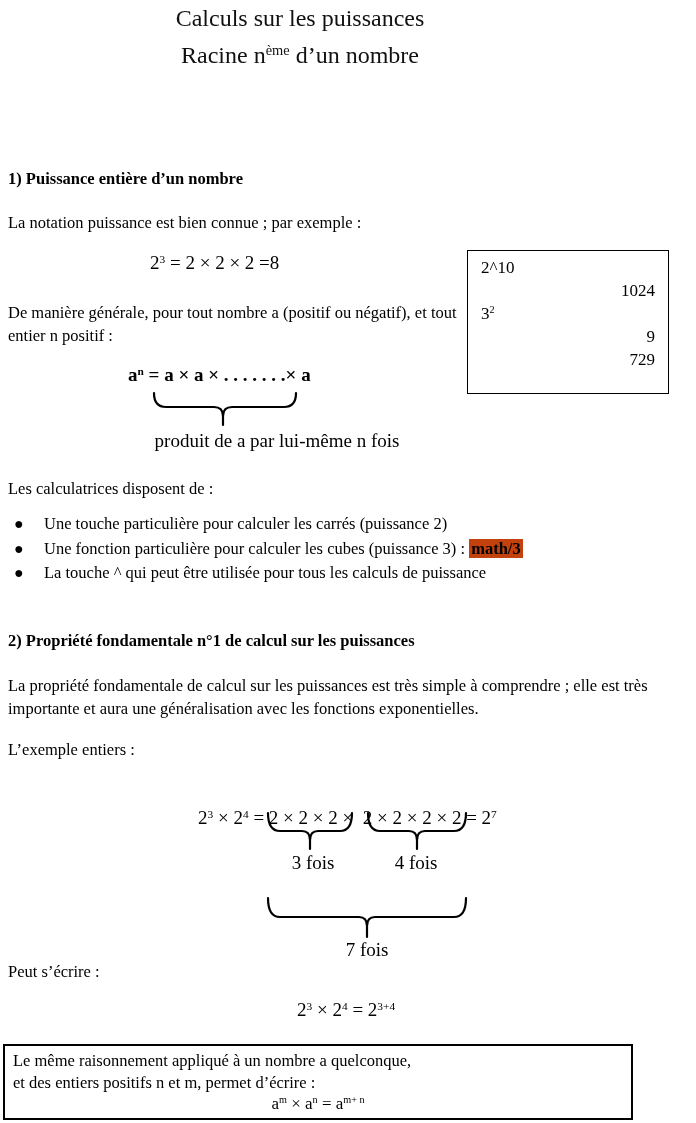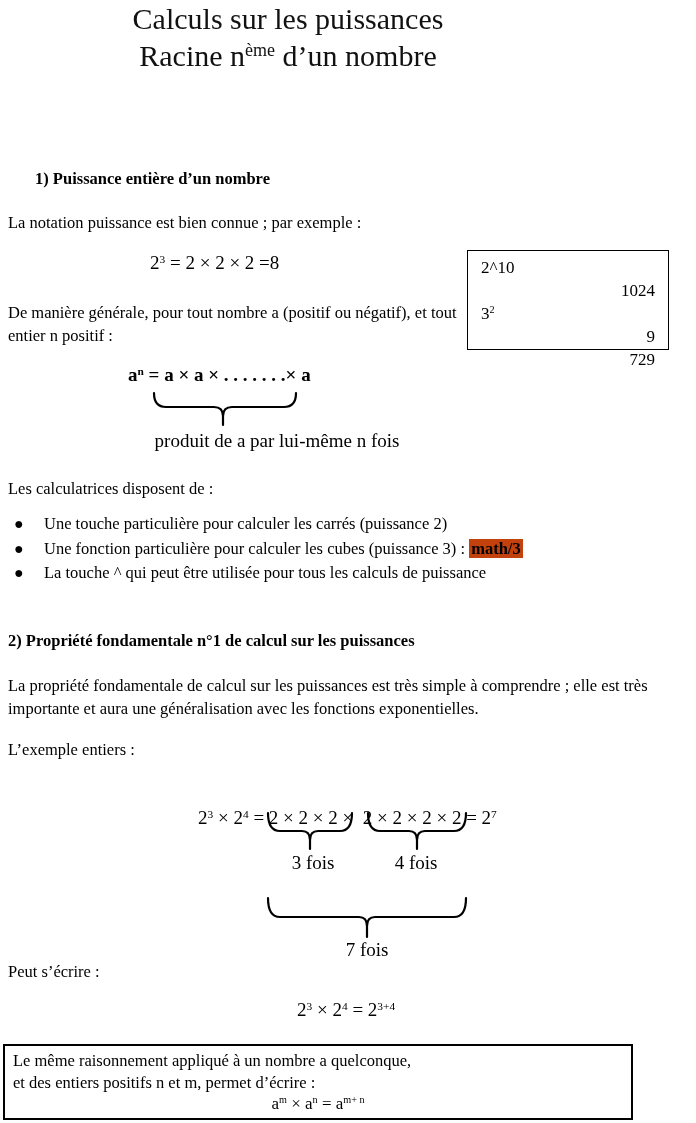--- a/index.html
+++ b/index.html
@@ -8,42 +8,42 @@
     position: relative;
     width: 696px;
     height: 1123px;
     background: #ffffff;
     color: #000000;
     font-family: "Liberation Serif", "DejaVu Serif", serif;
     overflow: hidden;
   }
   .abs { position: absolute; }
   .title {
-    left: 4px; top: 6; width: 568px;
+    left: 16px; top: 6; width: 568px;
     text-align: center;
-    font-size: 30px;
+    font-size: 24px;
     line-height: 37px;
     color: #111;
   }
   .sup {
     display: inline-block;
     font-size: 60%;
     vertical-align: baseline;
     position: relative;
     top: -0.55em;
     line-height: 0;
   }
   .heading { font-weight: bold; font-size: 16.5px; }
   .body-text { font-size: 16.5px; line-height: 22.5px; }
   .formula { font-size: 19px; white-space: pre; }
   .formula-bold { font-weight: bold; }
   .caption { font-size: 19px; }
   .calc-box {
     left: 467px; top: 250px;
-    width: 202px; height: 100px;
+    width: 202px; height: 144px;
     border: 1.5px solid #000;
     padding: 5px 13px 4px 13px;
     font-size: 17px;
   }
   .calc-expr { text-align: left; line-height: 23px; height: 23px; }
   .calc-result { text-align: right; line-height: 23px; height: 23px; }
   .bullets { left: 12px; top: 512px; width: 660px; list-style: none; }
   .bullets li {
     position: relative;
     padding-left: 32px;
@@ -74,21 +74,21 @@
 </head>
 <body>
 
 <div class="page">
 
   <div class="abs title">
     <div>Calculs sur les puissances</div>
     <div><span>Racine n</span><span class="sup">ème</span><span> d’un nombre</span></div>
   </div>
 
-  <div class="abs heading" style="left:8px; top:169px;margin-left:27px;">1) Puissance entière d’un nombre</div>
+  <div class="abs heading" style="left:8px; top:169px;">1) Puissance entière d’un nombre</div>
 
   <div class="abs body-text" style="left:8px; top:212px;">La notation puissance est bien connue ; par exemple :</div>
 
   <div class="abs formula" style="left:150px; top:252px;"><span>2</span><span class="sup">3</span><span> = 2 × 2 × 2 =8</span></div>
 
   <div class="abs calc-box">
     <div class="calc-expr"><span>2^10</span><span class="sup"></span></div>
     <div class="calc-result">1024</div>
     <div class="calc-expr"><span>3</span><span class="sup">2</span></div>
     <div class="calc-result">9</div>

